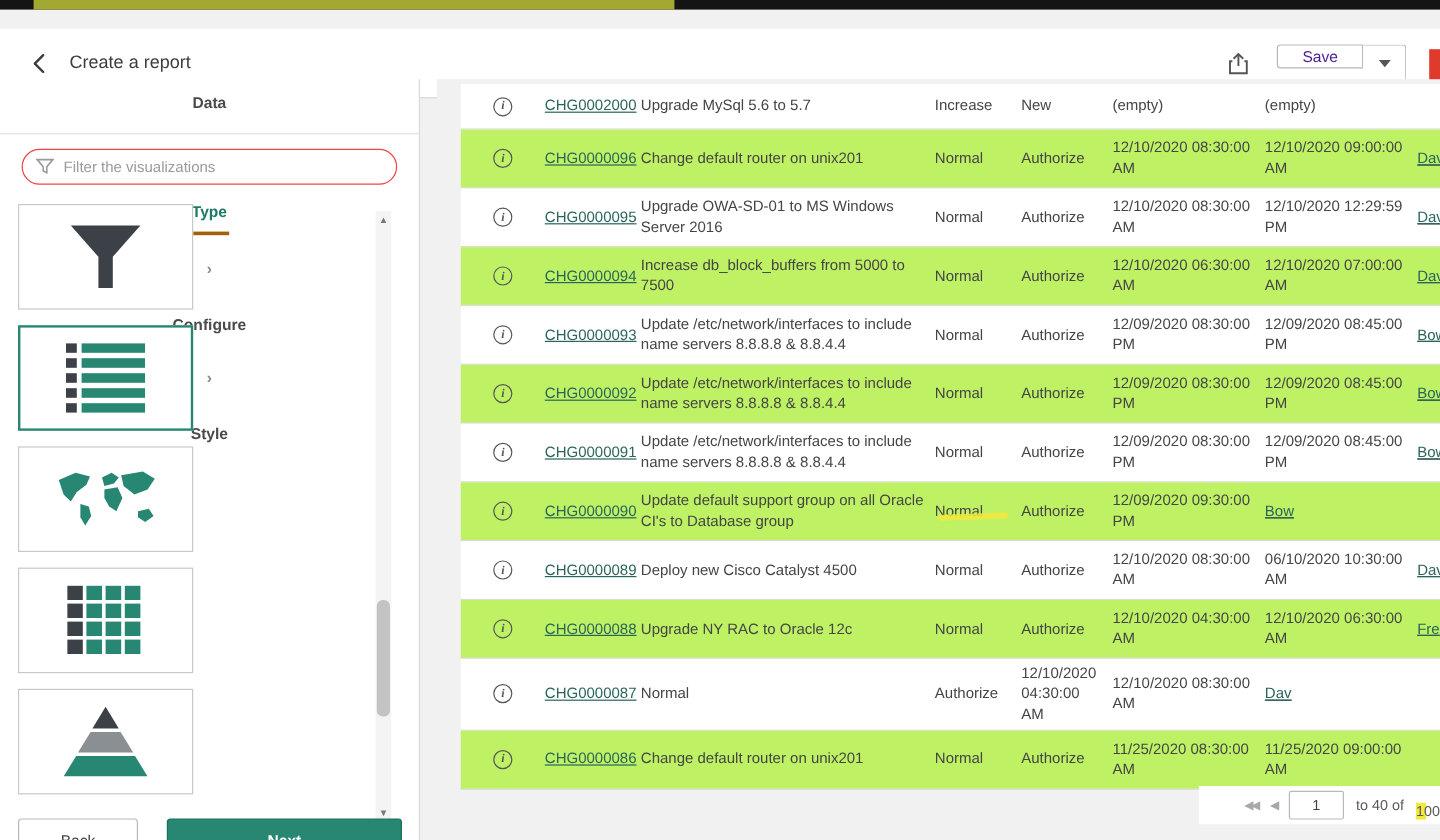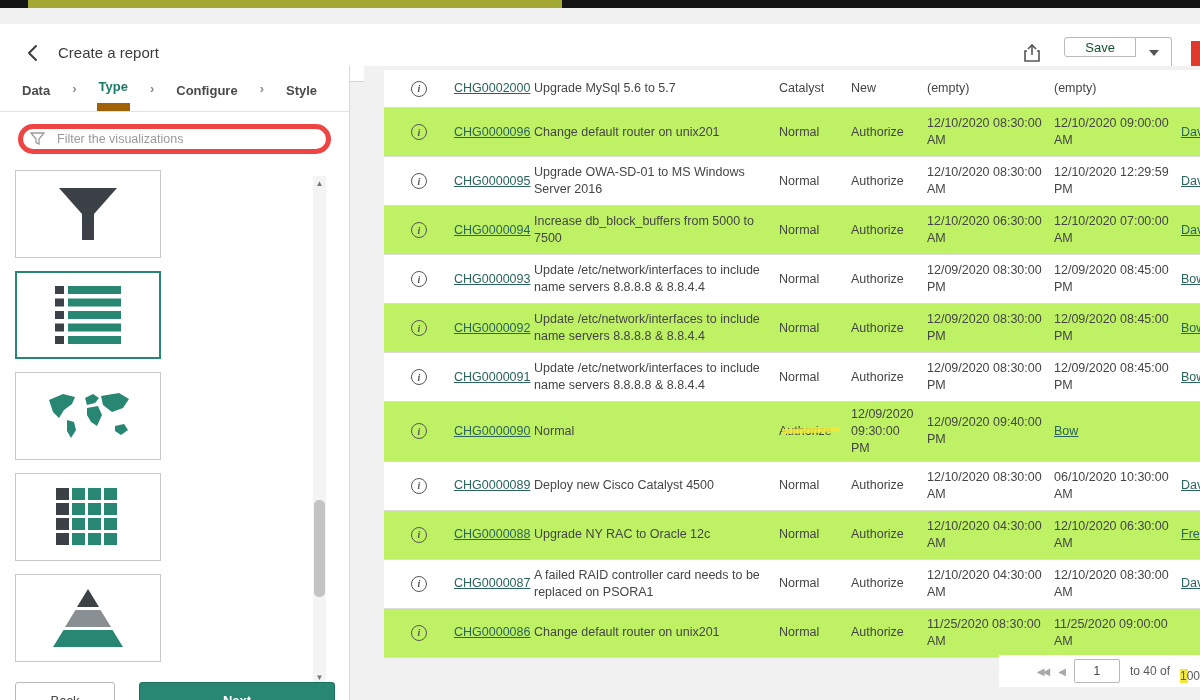--- a/index.html
+++ b/index.html
@@ -12,34 +12,34 @@
 
   
   .header { position:absolute; left:0; top:24px; width:1200px; height:58px; background:#fff;
     border-bottom:1px solid #d5d5d5; display:flex; align-items:center; }
   .back-btn { margin-left:18px; width:30px; height:30px; display:flex; align-items:center; justify-content:center; cursor:pointer; }
   .page-title { margin-left:10px; font-size:15px; color:#3c3c3c; }
   .header-right { position:absolute; right:28px; top:0; height:58px; display:flex; align-items:center; gap:16px; }
   .share-btn { width:32px; height:32px; display:flex; align-items:center; justify-content:center; }
   .save-split { display:flex; }
   .save-btn { height:20px; padding:0 20px; background:#fff; border:1px solid #b9b9b9; border-radius:3px 0 0 3px;
-    font-size:13px; color:#14532d; }
+    font-size:13px; color:#4c1d95; }
   .save-caret-btn { height:32px; width:36px; background:#fff; border:1px solid #b9b9b9; border-left:none;
     border-radius:0 3px 3px 0; display:flex; align-items:center; justify-content:center; }
   .red-flag { position:absolute; right:0; top:17px; width:9px; height:28px; background:#df3a2e; }
 
   
   .left-panel { position:absolute; left:0; top:66px; width:350px; height:634px; background:#fff;
     border-right:1px solid #d9d9d9; }
-  .steps { height:46px; display:flex; align-items:center; padding:0 20px; gap:20px; border-bottom:1px solid #e2e2e2; }
+  .steps { height:46px; display:flex; align-items:center; padding:0 20px; gap:20px; border-bottom:1px solid #e2e2e2;flex-direction:column; }
   .step { font-size:13px; color:#4a4a4a; font-weight:bold; padding:12px 2px 9px; cursor:pointer; }
-  .step.active { color:#1d7a66; border-bottom:8px solid #a16207; }
+  .step.active { color:#1d7a66; border-bottom:3px solid #a16207; }
   .step-chev { color:#8a8a8a; font-size:13px; font-weight:bold; }
   .filter-wrap { margin:12px 18px 10px; position:relative; }
-  .filter-input { width:100%; height:30px; border:5px solid #ef4444; border-radius:15px; padding:0 12px 0 34px;
+  .filter-input { width:100%; height:30px; border:1px solid #ef4444; border-radius:15px; padding:0 12px 0 34px;
     font-size:12.5px; color:#444; outline:none; background:#fff; }
   .filter-input::placeholder { color:#9a9a9a; }
   .filter-icon { position:absolute; left:12px; top:7px; }
 
   .viz-list { position:absolute; left:0; top:104px; width:310px; height:508px; overflow:hidden; padding-left:15px; }
   .viz-card { width:146px; height:88px; background:#fff; border:1px solid #c8c8c8; margin-bottom:13px;
     display:flex; align-items:center; justify-content:center; cursor:pointer; }
   .viz-card.selected { border:2px solid #278772; }
 
   .vscrollbar { position:absolute; right:23px; top:110px; width:13px; height:508px; background:#f4f4f4; }
@@ -214,21 +214,21 @@
 </div>
 
 <div class="content">
   <div class="table-body">
   <div class="trow first">
     <div class="cell c-info">
           <span class="info-i"></span>
         </div>
     <div class="cell c-num"><a class="lnk">CHG0002000</a></div>
     <div class="cell c-desc">Upgrade MySql 5.6 to 5.7</div>
-    <div class="cell c-pri">Catalyst</div>
+    <div class="cell c-pri">Increase</div>
     <div class="cell c-state">New</div>
     <div class="cell c-start">(empty)</div>
     <div class="cell c-end">(empty)</div>
     <div class="cell c-asg"><a class="lnk"></a></div>
   </div>
 
   <div class="trow alt">
     <div class="cell c-info">
           <span class="info-i"></span>
         </div>
@@ -304,24 +304,24 @@
     <div class="cell c-start">12/09/2020 08:30:00 PM</div>
     <div class="cell c-end">12/09/2020 08:45:00 PM</div>
     <div class="cell c-asg"><a class="lnk">Bow</a></div>
   </div>
 
   <div class="trow alt">
     <div class="cell c-info">
           <span class="info-i"></span>
         </div>
     <div class="cell c-num"><a class="lnk">CHG0000090</a></div>
+    <div class="cell c-desc">Update default support group on all Oracle CI's to Database group</div>
     <div class="cell c-pri">Normal</div>
     <div class="cell c-state">Authorize</div>
     <div class="cell c-start">12/09/2020 09:30:00 PM</div>
-    <div class="cell c-end">12/09/2020 09:40:00 PM</div>
     <div class="cell c-asg"><a class="lnk">Bow</a></div>
   </div>
 
   <div class="trow">
     <div class="cell c-info">
           <span class="info-i"></span>
         </div>
     <div class="cell c-num"><a class="lnk">CHG0000089</a></div>
     <div class="cell c-desc">Deploy new Cisco Catalyst 4500</div>
     <div class="cell c-pri">Normal</div>
@@ -342,21 +342,20 @@
     <div class="cell c-start">12/10/2020 04:30:00 AM</div>
     <div class="cell c-end">12/10/2020 06:30:00 AM</div>
     <div class="cell c-asg"><a class="lnk">Fre</a></div>
   </div>
 
   <div class="trow">
     <div class="cell c-info">
           <span class="info-i"></span>
         </div>
     <div class="cell c-num"><a class="lnk">CHG0000087</a></div>
-    <div class="cell c-desc">A failed RAID controller card needs to be replaced on PSORA1</div>
     <div class="cell c-pri">Normal</div>
     <div class="cell c-state">Authorize</div>
     <div class="cell c-start">12/10/2020 04:30:00 AM</div>
     <div class="cell c-end">12/10/2020 08:30:00 AM</div>
     <div class="cell c-asg"><a class="lnk">Dav</a></div>
   </div>
 
   <div class="trow alt">
     <div class="cell c-info">
           <span class="info-i"></span>

